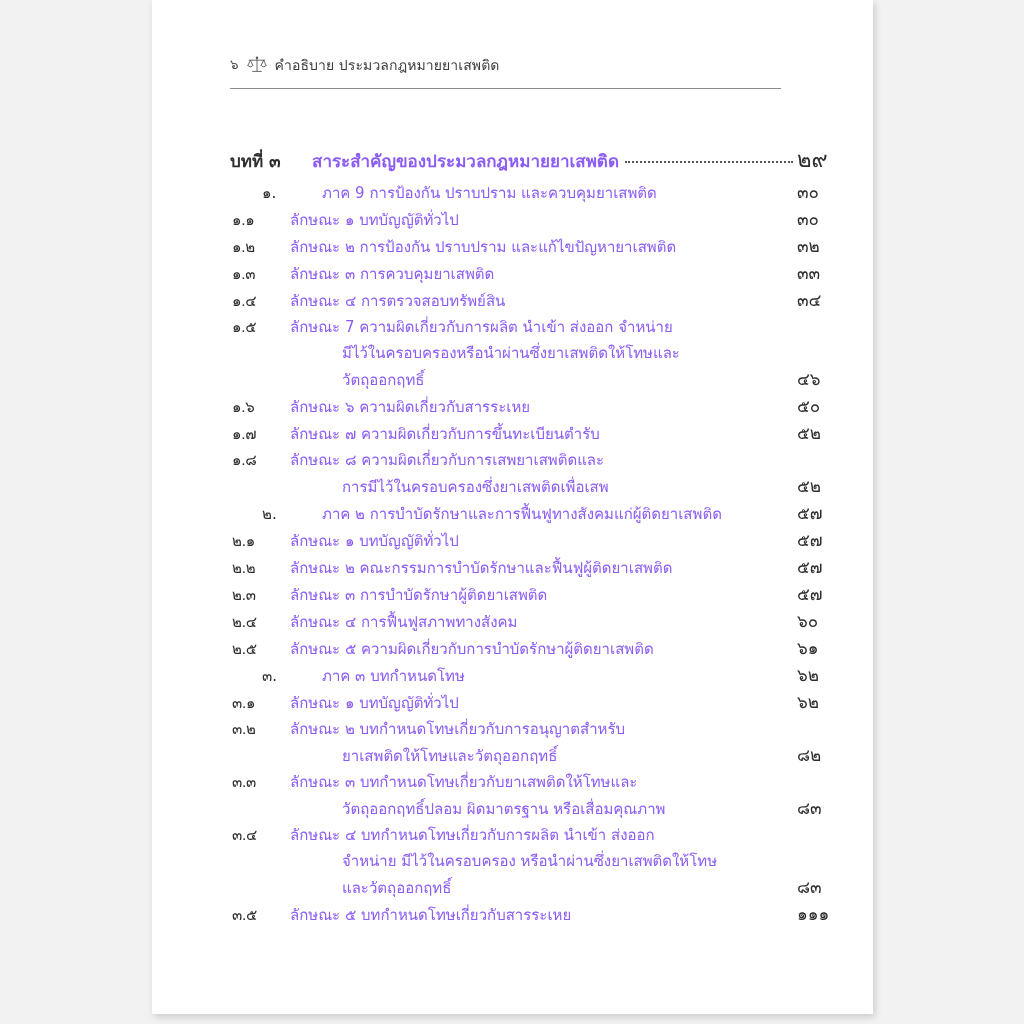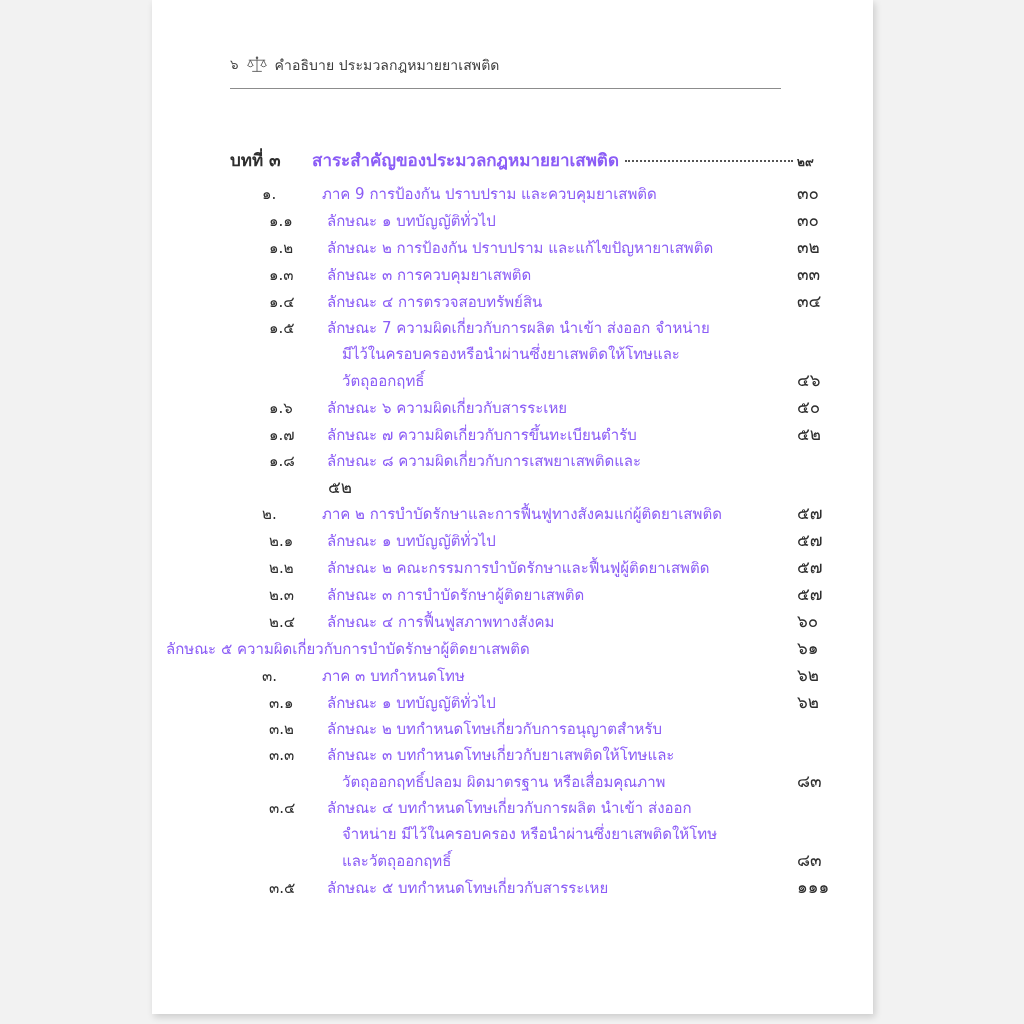--- a/index.html
+++ b/index.html
@@ -138,22 +138,22 @@
   }
   .row.chapter .txt {
     font-size: 17px;
     font-weight: bold;
     line-height: 32px;
     display: flex;
     align-items: baseline;
     gap: 6px;
   }
   .row.chapter .pg {
-    font-size: 12px;
-    font-weight: bold;
+    font-size: 22px;
+    font-weight: normal;
     line-height: 32px;
     flex: 0 0 76px;
   }
   .leader {
     flex: 1 1 auto;
     border-bottom: 2px dotted #555;
     transform: translateY(-4px);
     min-width: 30px;
     margin-right: 4px;
   }
@@ -165,22 +165,23 @@
     padding-left: 110px;
     box-sizing: content-box;
   }
   .row.lvl1 .txt { padding-left: 0px; }
   .row.lvl1 .pg { flex: 0 0 76px; }
 
   
   .row.lvl2 .num {
     flex: 0 0 auto;
     width: 44px;
-    padding-left: 117px;
+    padding-left: 80px;
     box-sizing: content-box;
+    font-family: Liberation Serif, serif;
   }
   .row.lvl2 .txt { padding-left: 14px; }
   .row.lvl2 .pg { flex: 0 0 76px; }
 
   
   .row.cont .num {
     flex: 0 0 auto;
     width: 44px;
     padding-left: 132px;
     box-sizing: content-box;
@@ -282,20 +283,21 @@
             <span class="txt">ลักษณะ ๗ ความผิดเกี่ยวกับการขึ้นทะเบียนตำรับ</span>
             <span class="pg">๕๒</span>
           </div>
           <div class="row lvl2">
             <span class="num">๑.๘</span>
             <span class="txt">ลักษณะ ๘ ความผิดเกี่ยวกับการเสพยาเสพติดและ</span>
             <span class="pg empty"></span>
           </div>
           <div class="row cont">
             <span class="num"></span>
+            <span class="txt">การมีไว้ในครอบครองซึ่งยาเสพติดเพื่อเสพ</span>
             <span class="pg">๕๒</span>
           </div>
           <div class="row lvl1">
             <span class="num">๒.</span>
             <span class="txt">ภาค  ๒ การบำบัดรักษาและการฟื้นฟูทางสังคมแก่ผู้ติดยาเสพติด</span>
             <span class="pg">๕๗</span>
           </div>
           <div class="row lvl2">
             <span class="num">๒.๑</span>
             <span class="txt">ลักษณะ ๑ บทบัญญัติทั่วไป</span>
@@ -310,38 +312,44 @@
             <span class="num">๒.๓</span>
             <span class="txt">ลักษณะ ๓ การบำบัดรักษาผู้ติดยาเสพติด</span>
             <span class="pg">๕๗</span>
           </div>
           <div class="row lvl2">
             <span class="num">๒.๔</span>
             <span class="txt">ลักษณะ ๔ การฟื้นฟูสภาพทางสังคม</span>
             <span class="pg">๖๐</span>
           </div>
           <div class="row lvl2">
+            <span class="num">๒.๕</span>
             <span class="txt">ลักษณะ ๕ ความผิดเกี่ยวกับการบำบัดรักษาผู้ติดยาเสพติด</span>
             <span class="pg">๖๑</span>
           </div>
           <div class="row lvl1">
             <span class="num">๓.</span>
             <span class="txt">ภาค  ๓ บทกำหนดโทษ</span>
             <span class="pg">๖๒</span>
           </div>
           <div class="row lvl2">
             <span class="num">๓.๑</span>
             <span class="txt">ลักษณะ ๑ บทบัญญัติทั่วไป</span>
             <span class="pg">๖๒</span>
           </div>
           <div class="row lvl2">
             <span class="num">๓.๒</span>
             <span class="txt">ลักษณะ ๒ บทกำหนดโทษเกี่ยวกับการอนุญาตสำหรับ</span>
             <span class="pg empty"></span>
           </div>
+          <div class="row cont">
+            <span class="num"></span>
+            <span class="txt">ยาเสพติดให้โทษและวัตถุออกฤทธิ์</span>
+            <span class="pg">๘๒</span>
+          </div>
           <div class="row lvl2">
             <span class="num">๓.๓</span>
             <span class="txt">ลักษณะ ๓ บทกำหนดโทษเกี่ยวกับยาเสพติดให้โทษและ</span>
             <span class="pg empty"></span>
           </div>
           <div class="row cont">
             <span class="num"></span>
             <span class="txt">วัตถุออกฤทธิ์ปลอม ผิดมาตรฐาน หรือเสื่อมคุณภาพ</span>
             <span class="pg">๘๓</span>
           </div>

